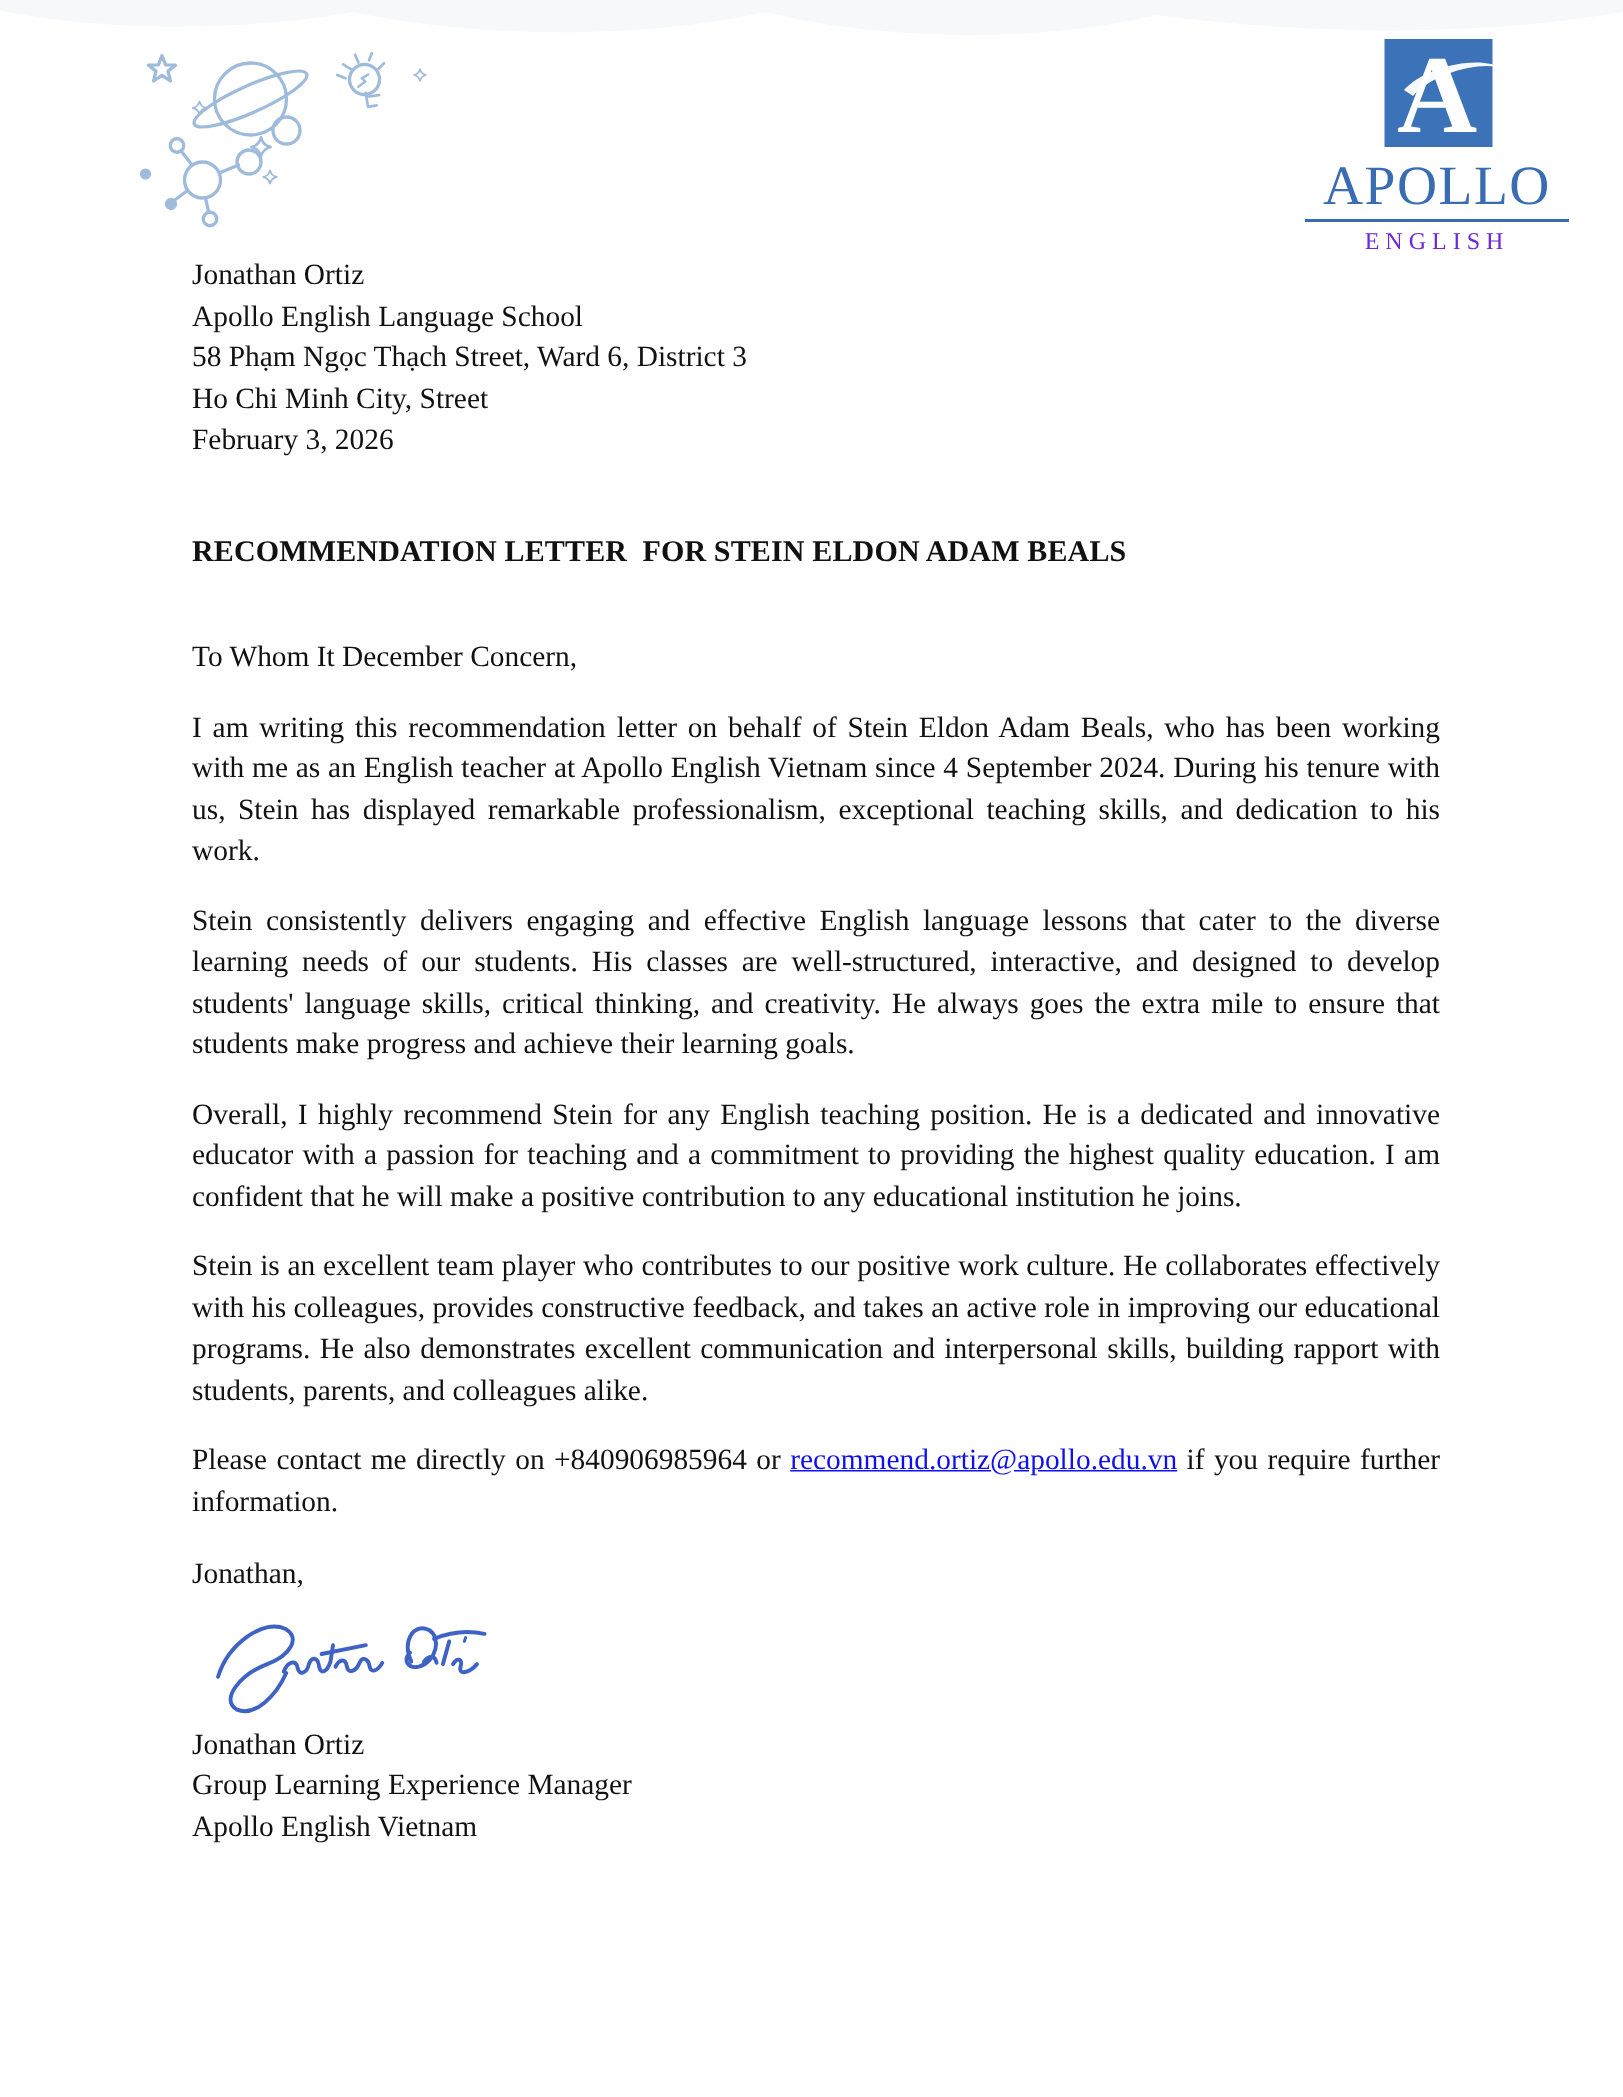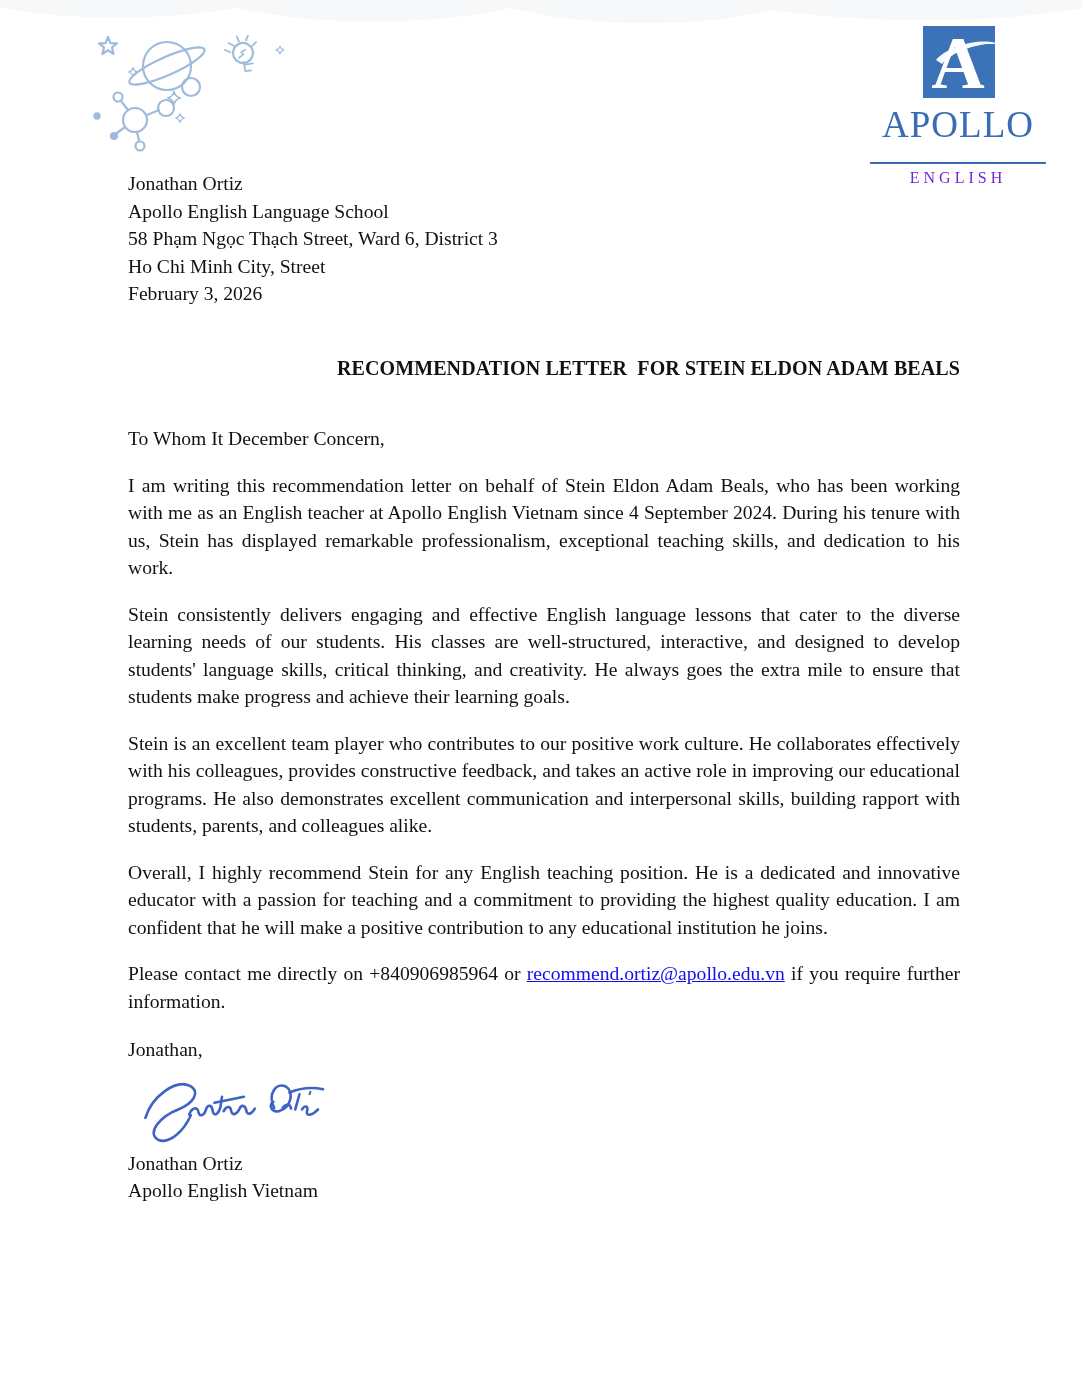--- a/index.html
+++ b/index.html
@@ -26,21 +26,21 @@
   .logo { position: absolute; top: 26px; right: 36px; width: 176px; text-align: center; }
   .logo-mark { display: block; margin: 0 auto; }
   .logo-brand {
     display: block;
     margin-top: 6px;
     font-size: 37px;
     line-height: 38px;
     color: #3a6cb4;
     letter-spacing: 1px;
     border-bottom: 2px solid #3a6cb4;
-    padding-bottom: 18px;
+    padding-bottom: 2px;
     font-weight: 400;
   }
   .logo-sub {
     display: block;
     margin-top: 5px;
     font-size: 16px;
     letter-spacing: 4px;
     color: #6d28d9;
   }
 
@@ -50,21 +50,21 @@
     left: 128px;
     right: 122px;
     font-size: 19.6px;
     line-height: 27.5px;
   }
 
   .sender-line { display: block; }
 
   .letter-title {
     margin-top: 47px;
-    text-align: right;
+    text-align: left;
     font-weight: 700;
     font-size: 20px;
     white-space: pre-wrap;
     letter-spacing: 0.1px;
   }
 
   .salutation { margin-top: 43px; }
 
   .para {
     margin-top: 19px;
@@ -161,39 +161,40 @@
       <span class="sender-line">Ho Chi Minh City, Street</span>
       <span class="sender-line">February 3, 2026</span>
     </div>
 
     <div class="letter-title">RECOMMENDATION LETTER  FOR STEIN ELDON ADAM BEALS</div>
 
     <div class="salutation">To Whom It December Concern,</div>
 
     <p class="para">I am writing this recommendation letter on behalf of Stein Eldon Adam Beals, who has been working with me as an English teacher at Apollo English Vietnam since 4 September 2024. During his tenure with us, Stein has displayed remarkable professionalism, exceptional teaching skills, and dedication to his work.</p>
     <p class="para">Stein consistently delivers engaging and effective English language lessons that cater to the diverse learning needs of our students. His classes are well-structured, interactive, and designed to develop students' language skills, critical thinking, and creativity. He always goes the extra mile to ensure that students make progress and achieve their learning goals.</p>
+    <p class="para">Overall, I highly recommend Stein for any English teaching position. He is a dedicated and innovative educator with a passion for teaching and a commitment to providing the highest quality education. I am confident that he will make a positive contribution to any educational institution he joins.</p>
     <p class="para">Stein is an excellent team player who contributes to our positive work culture. He collaborates effectively with his colleagues, provides constructive feedback, and takes an active role in improving our educational programs. He also demonstrates excellent communication and interpersonal skills, building rapport with students, parents, and colleagues alike.</p>
-    <p class="para">Overall, I highly recommend Stein for any English teaching position. He is a dedicated and innovative educator with a passion for teaching and a commitment to providing the highest quality education. I am confident that he will make a positive contribution to any educational institution he joins.</p>
 
     <p class="para"><span>Please contact me directly on +840906985964 or </span><a class="email-link">recommend.ortiz@apollo.edu.vn</a><span> if you require further information.</span></p>
 
     <div class="valediction">Jonathan,</div>
 
     <svg class="signature" width="232" height="80" viewBox="0 0 232 95" fill="none" stroke="#3f63c4" stroke-width="3.1" stroke-linecap="round" stroke-linejoin="round" aria-hidden="true">
       <path d="M6 58 C14 32, 42 12, 59 20 C72 27, 63 41, 45 48 C24 56, 7 76, 21 84 C35 90, 52 73, 60 55"></path>
       <path d="M58 54 C61 46, 68 44, 69 51 C70 57, 76 56, 78 48 C80 42, 85 42, 86 50 C87 56, 92 55, 95 46 L97 33"></path>
       <path d="M88 40 L123 33"></path>
       <path d="M99 50 C102 44, 107 43, 108 50 C109 56, 115 54, 118 47 C120 42, 125 43, 126 50 C127 55, 132 54, 136 47"></path>
       <path d="M159 46 C151 30, 161 15, 173 21 C183 27, 179 46, 165 50 C156 52, 152 44, 158 39"></path>
       <path d="M169 46 C173 41, 178 41, 179 47"></path>
       <path d="M184 48 L189 30"></path>
       <path d="M192 48 C195 43, 200 43, 198 50 C196 57, 205 55, 211 48"></path>
       <path d="M177 28 C189 23, 202 21, 217 24"></path>
       <path d="M201 30 L202 27" stroke-width="2.4"></path>
     </svg>
 
     <div class="signoff">
       <span class="signoff-line">Jonathan Ortiz</span>
+      <span class="signoff-line">Group Learning Experience Manager</span>
       <span class="signoff-line">Apollo English Vietnam</span>
     </div>
 
   </div>
 </div>
 
 </body></html>

